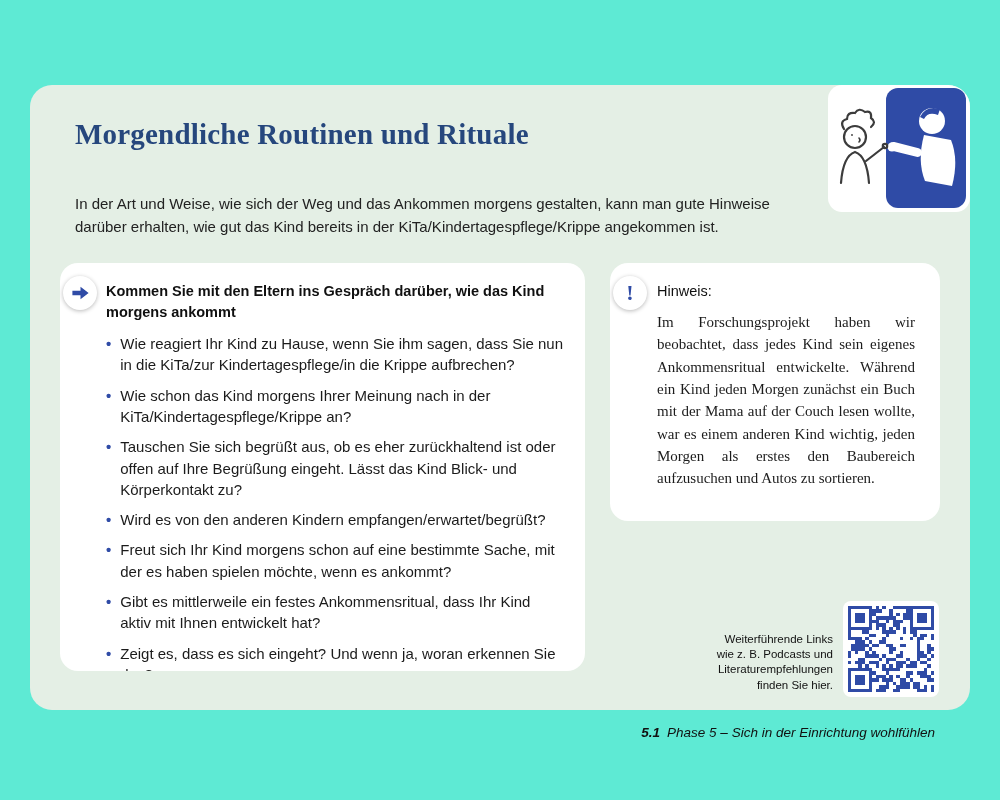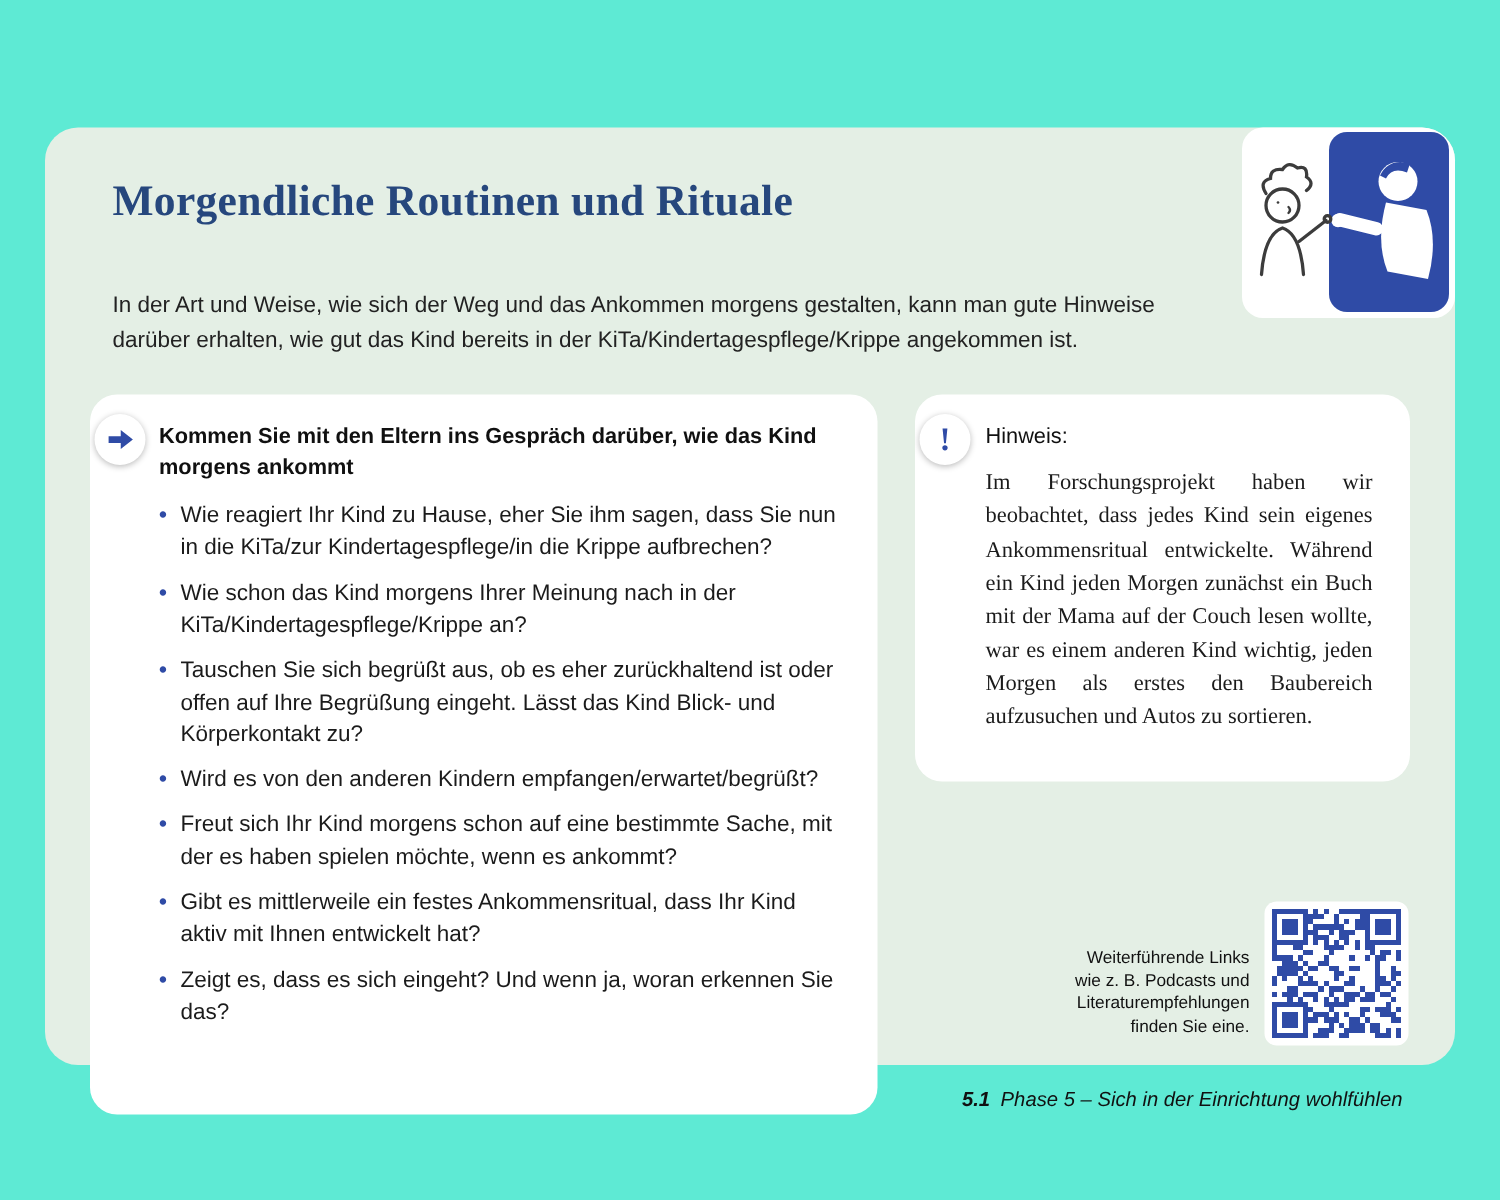--- a/index.html
+++ b/index.html
@@ -14,21 +14,21 @@
   .page{position:relative;width:1000px;height:800px;background:#5eead4;overflow:hidden;outline:1px solid #e0e0e0;}
 
   .green-card{position:absolute;left:30px;top:85px;width:940px;height:625px;background:var(--card-bg);border-radius:22px;}
 
   .page-title{position:absolute;left:75px;top:118px;font-family:"Liberation Serif",serif;font-weight:bold;font-size:29px;color:var(--heading);letter-spacing:.2px;}
   .intro{position:absolute;left:75px;top:172px;width:730px;font-size:15px;line-height:1.55;color:#222;margin-top:20px;}
 
   .illustration{position:absolute;left:828px;top:85px;width:142px;height:127px;background:#fff;border-radius:14px;border-top-right-radius:22px;overflow:hidden;}
 
   .white-card{position:absolute;background:#fff;border-radius:18px;overflow:hidden;}
-  .card-left{left:60px;top:263px;width:525px;height:480px;}
+  .card-left{left:60px;top:263px;width:525px;height:408px;}
   .card-right{left:610px;top:263px;width:330px;height:258px;}
 
   .circle-icon{position:absolute;left:3px;top:13px;width:34px;height:34px;background:#fff;border-radius:50%;
     box-shadow:0 1px 4px rgba(0,0,0,.28);display:flex;align-items:center;justify-content:center;}
   .excl{color:var(--accent);font-weight:bold;font-size:22px;line-height:1;font-family:"Liberation Serif",serif;}
 
   .card-left .card-heading{padding:18px 22px 0 46px;font-size:14.5px;font-weight:bold;line-height:1.45;color:#101010;}
   .bullet-list{list-style:none;padding:10px 22px 0 46px;}
   .bullet-list li{display:flex;gap:9px;font-size:15px;line-height:1.42;margin-bottom:9px;color:#1b1b1b;}
   .bullet-list .dot{color:var(--accent);font-weight:bold;flex:0 0 auto;line-height:1.42;}
@@ -80,21 +80,21 @@
   <section class="white-card card-left">
     <span class="circle-icon">
       <svg width="19" height="18" viewBox="0 0 20 20" fill="var(--accent)">
         <polygon points="1,7.5 10,7.5 10,3 19,10 10,17 10,12.5 1,12.5"></polygon>
       </svg>
     </span>
     <h2 class="card-heading">Kommen Sie mit den Eltern ins Gespräch darüber, wie das Kind morgens ankommt</h2>
     <ul class="bullet-list">
       <li>
           <span class="dot">•</span>
-          <span>Wie reagiert Ihr Kind zu Hause, eher Sie ihm sagen, dass Sie nun in die KiTa/zur Kindertagespflege/in die Krippe aufbrechen?</span>
+          <span>Wie reagiert Ihr Kind zu Hause, wenn Sie ihm sagen, dass Sie nun in die KiTa/zur Kindertagespflege/in die Krippe aufbrechen?</span>
         </li>
       <li>
           <span class="dot">•</span>
           <span>Wie schon das Kind morgens Ihrer Meinung nach in der KiTa/Kindertagespflege/Krippe an?</span>
         </li>
       <li>
           <span class="dot">•</span>
           <span>Tauschen Sie sich begrüßt aus, ob es eher zurückhaltend ist oder offen auf Ihre Begrüßung eingeht. Lässt das Kind Blick- und Körperkontakt zu?</span>
         </li>
       <li>
@@ -120,21 +120,21 @@
     <span class="circle-icon">
       <span class="excl">!</span>
     </span>
     <h2 class="card-heading">Hinweis:</h2>
     <p class="card-body">Im Forschungsprojekt haben wir beobachtet, dass jedes Kind sein eigenes Ankommensritual entwickelte. Während ein Kind jeden Morgen zunächst ein Buch mit der Mama auf der Couch lesen wollte, war es einem anderen Kind wichtig, jeden Morgen als erstes den Baubereich aufzusuchen und Autos zu sortieren.</p>
   </section>
 
   <p class="links-note">Weiterführende Links
 wie z. B. Podcasts und
 Literaturempfehlungen
-finden Sie eine.</p>
+finden Sie hier.</p>
   <div class="qr-wrap">
       <svg viewBox="0 0 25 25" fill="#2f4ba6">
         <rect x="0" y="0" width="1" height="1"></rect>
         <rect x="1" y="0" width="1" height="1"></rect>
         <rect x="2" y="0" width="1" height="1"></rect>
         <rect x="3" y="0" width="1" height="1"></rect>
         <rect x="4" y="0" width="1" height="1"></rect>
         <rect x="5" y="0" width="1" height="1"></rect>
         <rect x="6" y="0" width="1" height="1"></rect>
         <rect x="8" y="0" width="1" height="1"></rect>

